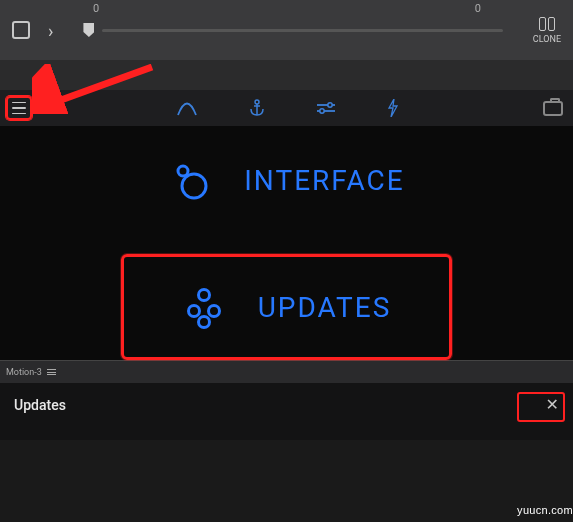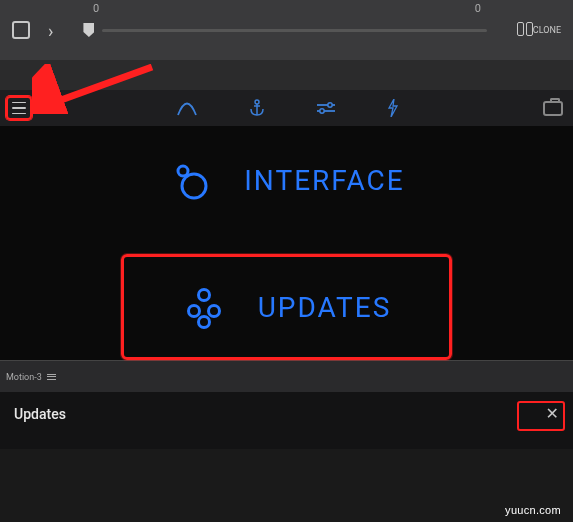--- a/index.html
+++ b/index.html
@@ -55,20 +55,21 @@
     }
     .timeline-value-end {
       position: absolute;
       right: 92px;
       top: 2px;
       color: #aaa;
       font-size: 11px;
     }
     .clone-btn {
       display: flex;
+      flex-direction: column;
       align-items: center;
       margin-left: 30px;
       color: #c8c8c8;
       font-size: 9px;
     }
     .clone-icon {
       display: flex;
       gap: 2px;
       margin-bottom: 3px;
     }
@@ -176,21 +177,21 @@
       align-items: center;
       justify-content: center;
     }
     .menu-label {
       color: #2778ff;
       font-size: 28px;
       font-weight: 400;
       letter-spacing: 2px;
     }
     .panel-header {
-      height: 32px;
+      height: 23px;
       background: #2a2a2c;
       display: flex;
       align-items: center;
       padding: 0 6px;
       font-size: 9px;
       color: #aaa;
       gap: 5px;
       border-top: 1px solid #444;
     }
     .panel-header .mini-ham {
@@ -240,21 +241,21 @@
       position: absolute;
       right: 8px;
       bottom: 18px;
       width: 48px;
       height: 30px;
       border: 2px solid #ff2020;
       border-radius: 3px;
     }
     .watermark {
       position: absolute;
-      right: 12px;
+      right: 0;
       bottom: 6px;
       font-size: 11px;
       color: #fff;
       letter-spacing: 0.3px;
       font-family: Arial, sans-serif;
     }
   </style>
 </head>
 <body>
 

